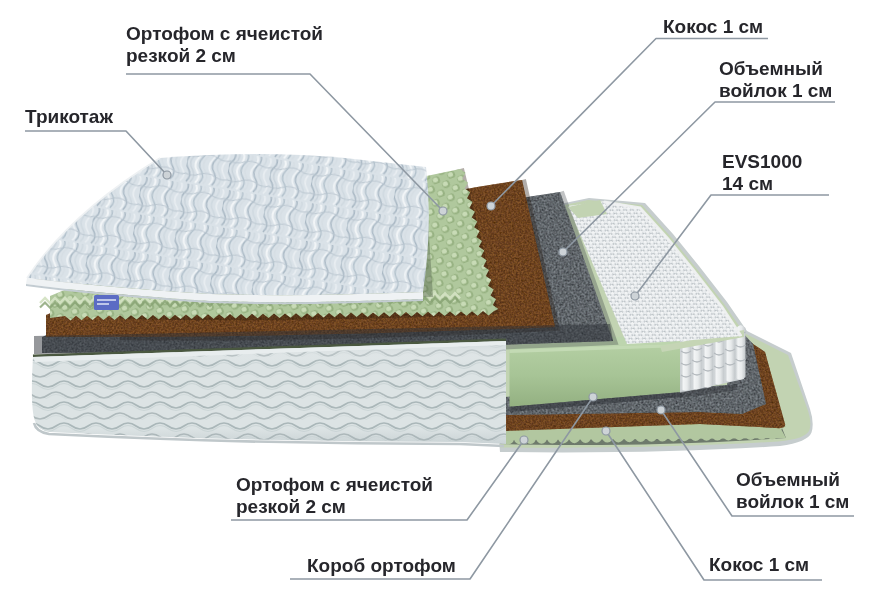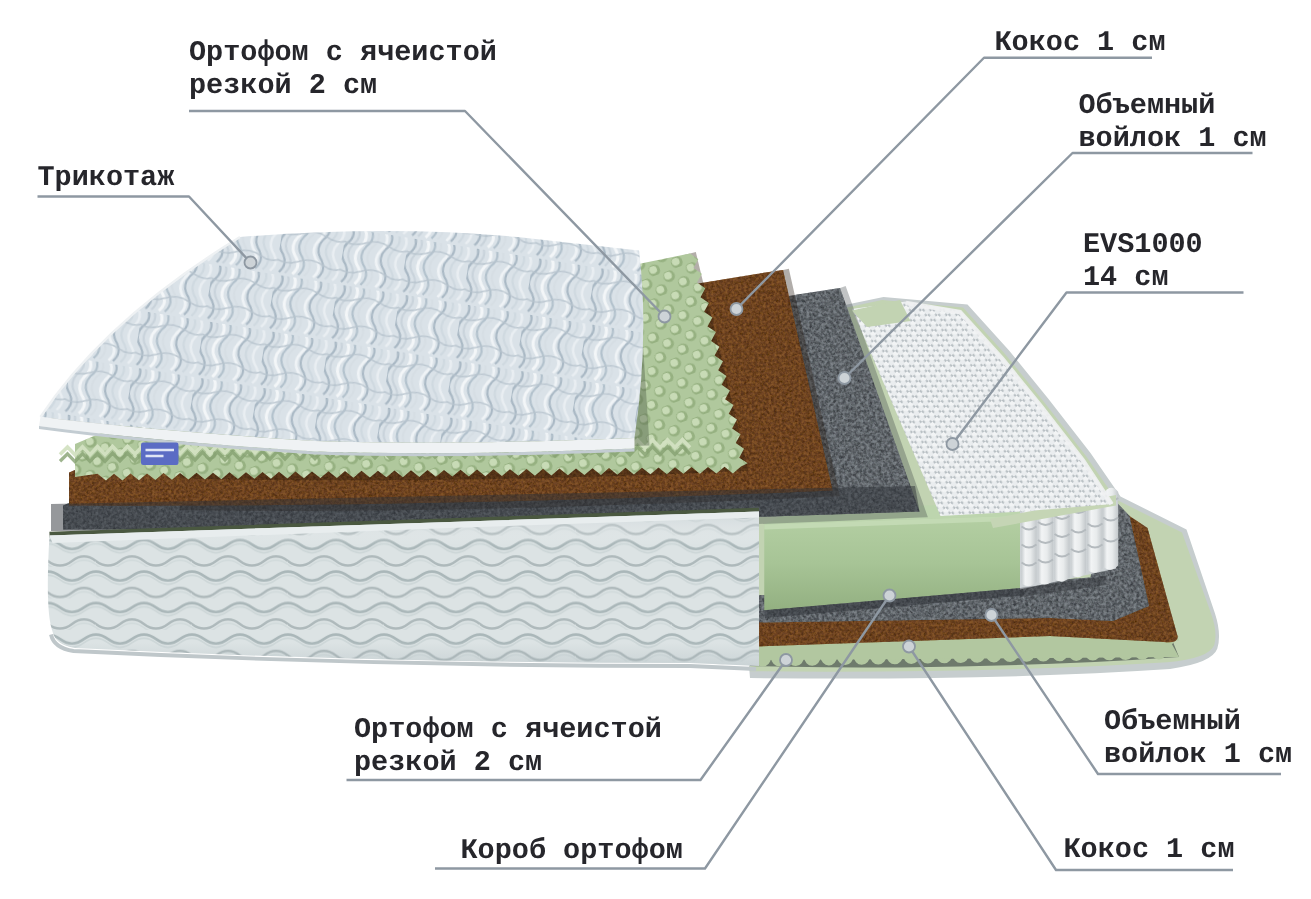--- a/index.html
+++ b/index.html
@@ -1,16 +1,16 @@
 <!DOCTYPE html>
 <html><head>
 <meta charset="utf-8">
 <style>
   html,body{margin:0;padding:0;background:#ffffff;}
-  .stage{position:relative;width:699px;height:599px;font-family:Liberation Mono, monospace;}
+  .stage{position:relative;width:699px;height:599px;font-family:Liberation Sans, sans-serif;}
   svg{display:block;}
   text{fill:#26262b;font-weight:700;}
 </style>
 </head>
 <body>
 <div class="stage">
 <svg width="874" height="599" viewBox="0 0 874 599">
 <defs>
 
   <pattern id="marble" width="42" height="38" patternUnits="userSpaceOnUse" patternTransform="rotate(9)">

